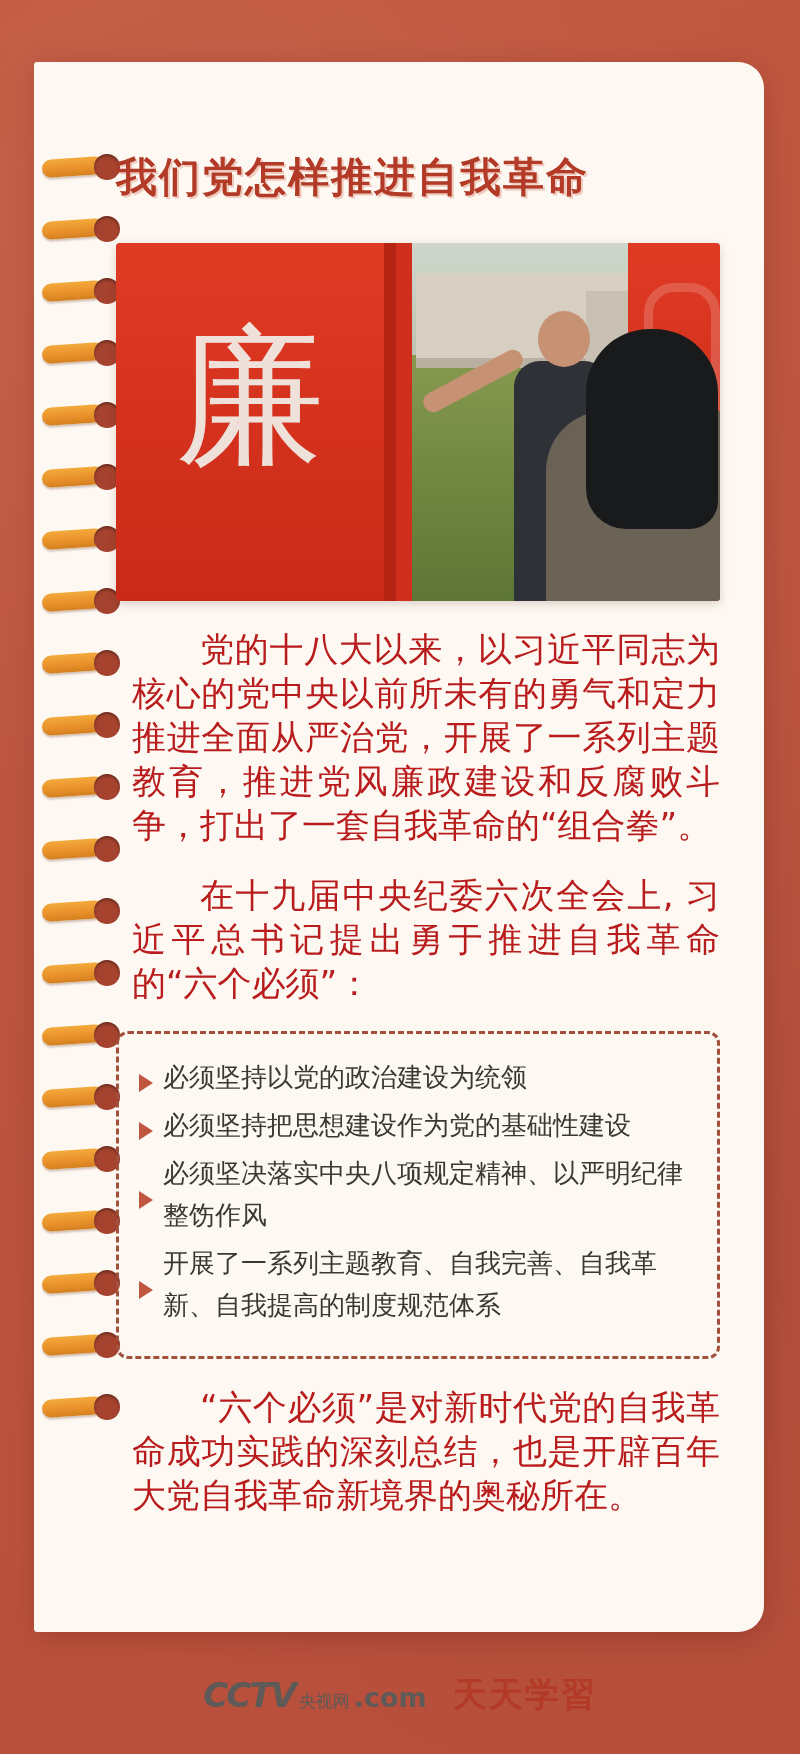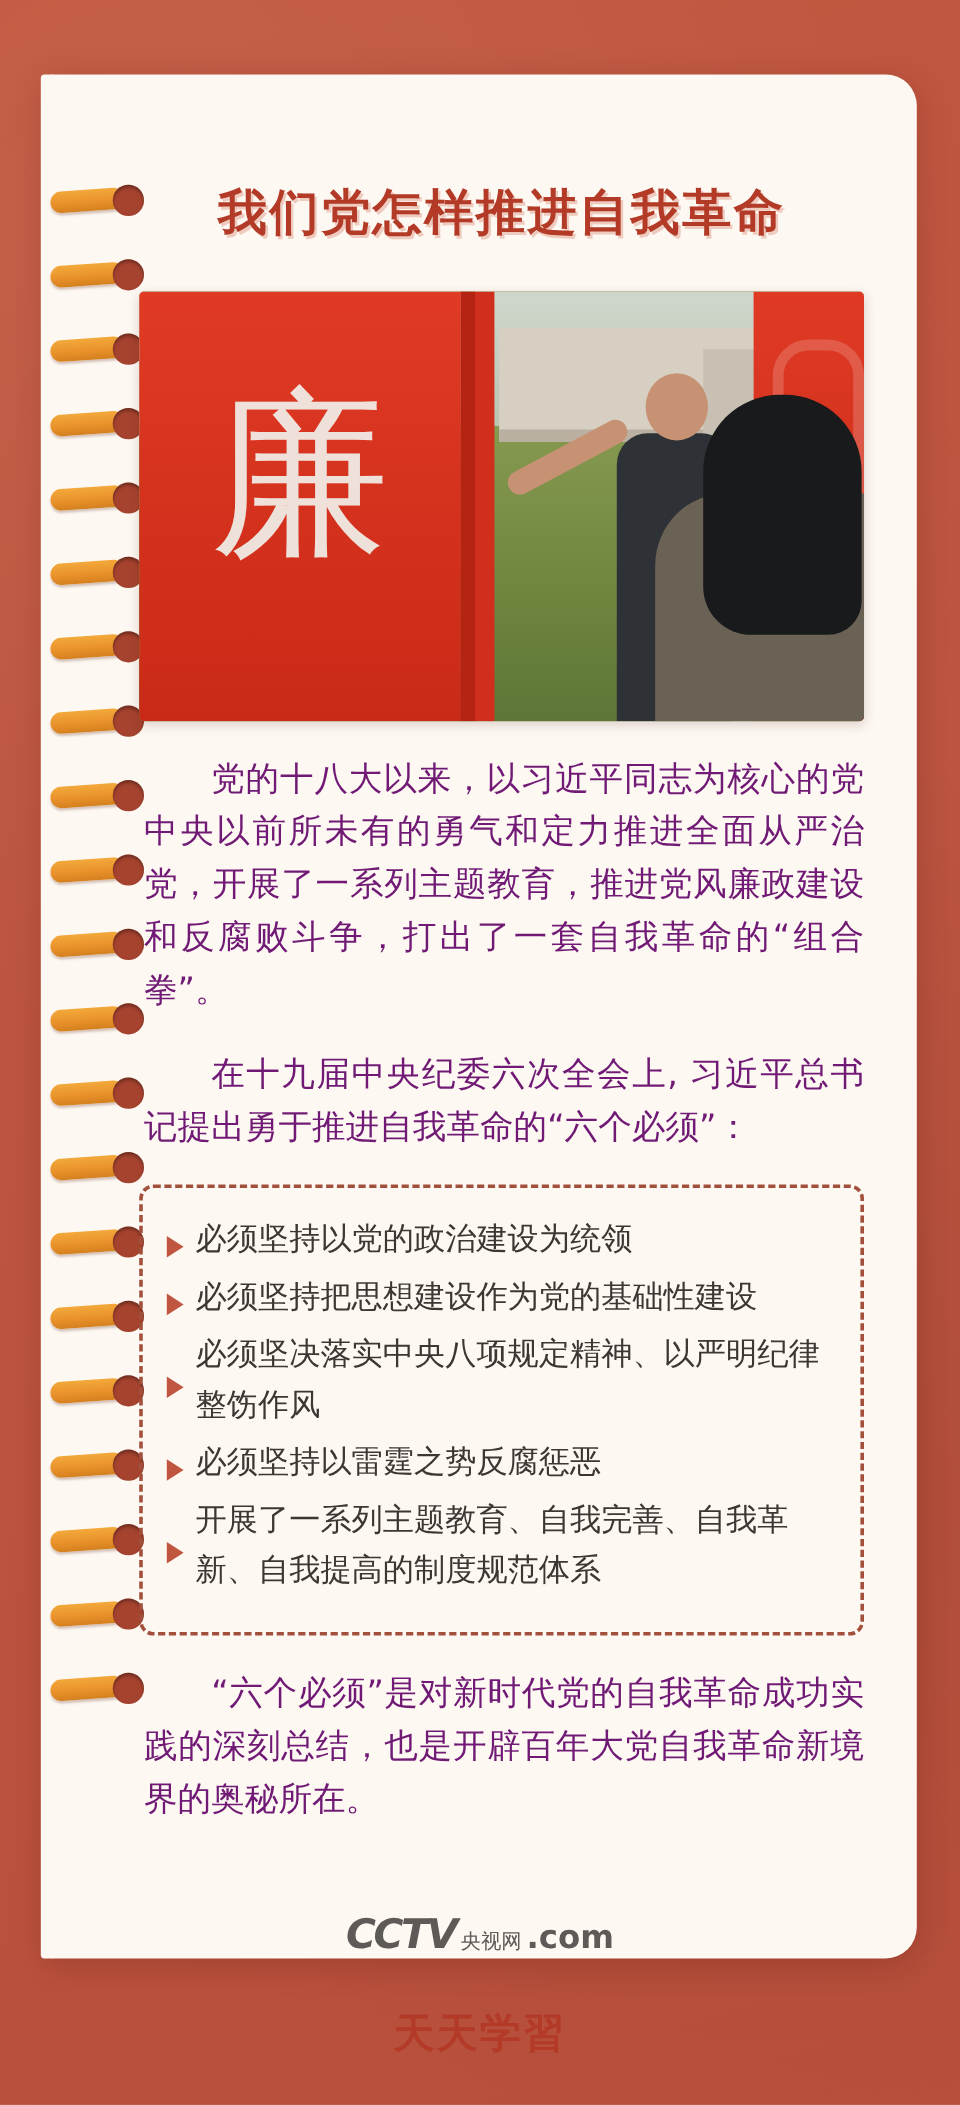--- a/index.html
+++ b/index.html
@@ -88,21 +88,20 @@
     height: 26px;
     border-radius: 50%;
     background: #a6432f;
     box-shadow: inset 0 2px 3px rgba(0,0,0,0.35);
   }
 
   
   .title {
     margin: 0;
     padding: 88px 0 0 0;
-    text-align: center;
     font-family: "DejaVu Sans", sans-serif;
     font-size: 41px;
     font-weight: bold;
     letter-spacing: 2px;
     color: #b23a26;
     text-shadow: 2px 2px 0 rgba(210,120,95,0.35);
   }
 
   
   .photo-wrap {
@@ -206,25 +205,25 @@
   .arm-b {
     position: absolute;
     left: 596px; top: 172px; width: 120px; height: 26px;
     background: #6b6256;
     border-radius: 13px;
     transform: rotate(-10deg);
   }
 
   
   .para {
-    margin: 26px 0 0 4px;
-    font-family: "DejaVu Sans", sans-serif;
-    font-size: 28px;
+    margin: 26px 0 0 16px;
+    font-family: "DejaVu Sans", sans-serif;
+    font-size: 34px;
     line-height: 44px;
-    color: #701a75;
+    color: #b91c1c;
     text-indent: 2em;
     text-align: justify;
   }
 
   
   .listbox {
     margin: 26px 0 0 0;
     border: 3px dashed #a2503c;
     border-radius: 12px;
     padding: 22px 24px 24px 20px;
@@ -250,22 +249,21 @@
   }
 
   
   .footer {
     position: absolute;
     left: 0; right: 0;
     bottom: 36px;
     display: flex;
     align-items: center;
     justify-content: center;
-    gap: 40px;
-    flex-direction: column;
+    gap: 26px;
   }
   .cctv {
     display: flex;
     align-items: baseline;
     gap: 4px;
     font-family: "DejaVu Sans", sans-serif;
   }
   .cctv .mark {
     font-size: 34px;
     font-weight: bold;
@@ -415,24 +413,20 @@
         <div class="li">
           <span class="tri"></span>
           <span class="txt">必须坚持把思想建设作为党的基础性建设</span>
         </div>
         <div class="li">
           <span class="tri"></span>
           <span class="txt">必须坚决落实中央八项规定精神、以严明纪律整饬作风</span>
         </div>
         <div class="li">
           <span class="tri"></span>
-          <span class="txt">必须坚持以雷霆之势反腐惩恶</span>
-        </div>
-        <div class="li">
-          <span class="tri"></span>
           <span class="txt">开展了一系列主题教育、自我完善、自我革新、自我提高的制度规范体系</span>
         </div>
       </div>
 
       <p class="para">“六个必须”是对新时代党的自我革命成功实践的深刻总结，也是开辟百年大党自我革命新境界的奥秘所在。</p>
 
     </div>
   </div>
 
   <div class="footer">

